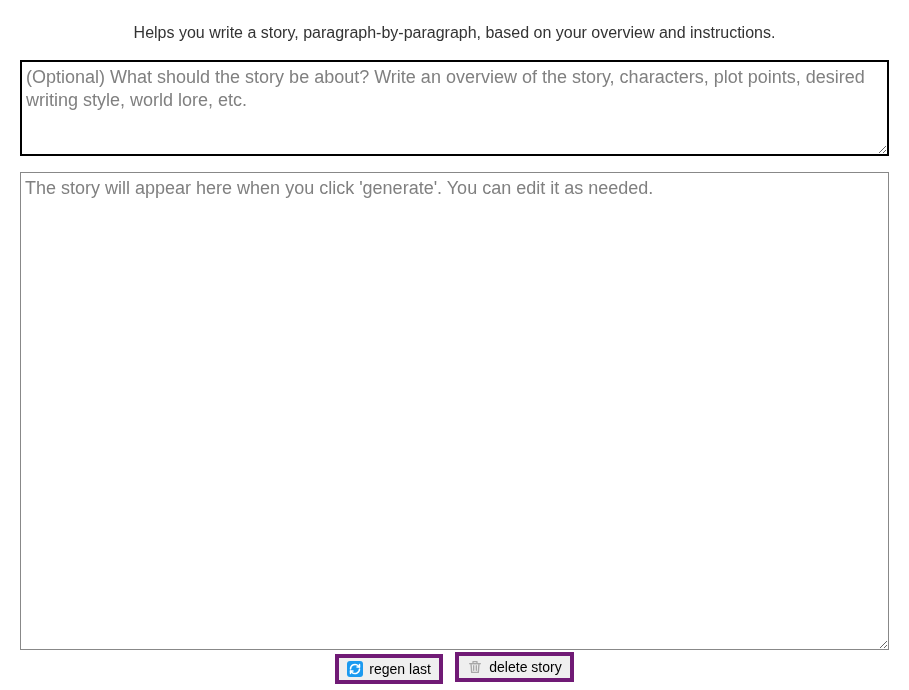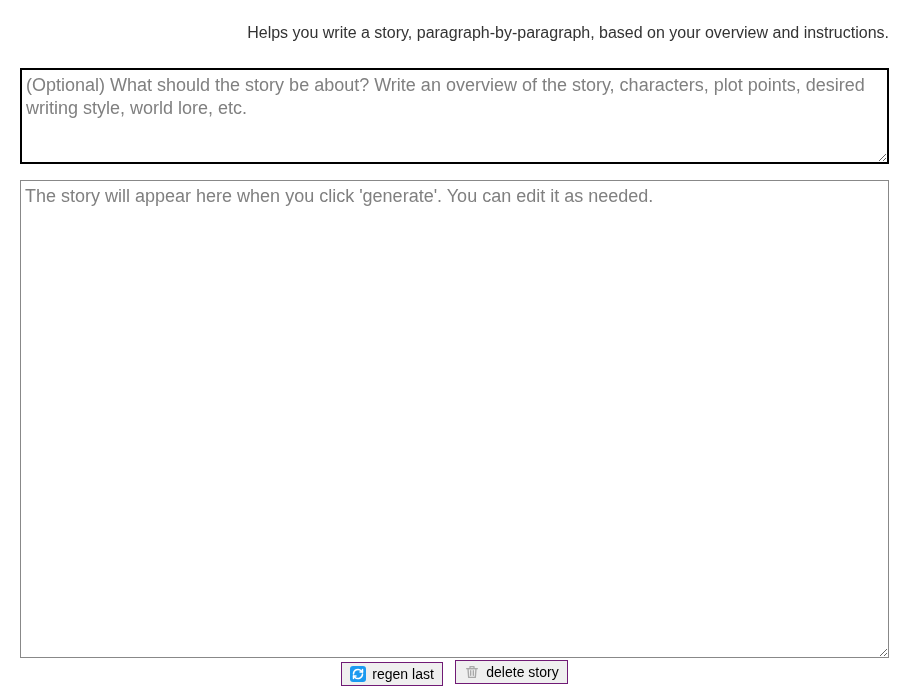--- a/index.html
+++ b/index.html
@@ -8,24 +8,24 @@
       padding: 0;
       font-family: Arial, Helvetica, sans-serif;
       background: #ffffff;
       color: #333;
     }
     .container {
       width: 909px;
       padding: 16px 20px 0 20px;
     }
     .description {
-      text-align: right;
+      text-align: center;
       font-size: 16px;
       color: #333;
-      margin: 8px 0 26px 0;
+      margin: 8px 0 18px 0;
     }
     .overview-input {
       width: 100%;
       height: 96px;
       resize: both;
       font-family: Arial, Helvetica, sans-serif;
       font-size: 18px;
       color: #333;
       padding: 4px 4px;
       border: 2px solid #000;
@@ -53,21 +53,21 @@
     }
     .button-row {
       text-align: center;
       margin-top: -2px;
     }
     .btn {
       display: inline-flex;
       align-items: center;
       gap: 6px;
       background: #efefef;
-      border: 1px solid #701a75;
+      border: 4px solid #701a75;
       padding: 3px 8px;
       font-size: 14px;
       color: #000;
       cursor: pointer;
       margin: 0 4px;
       font-family: Arial, Helvetica, sans-serif;
     }
     .icon-box {
       width: 16px;
       height: 16px;

